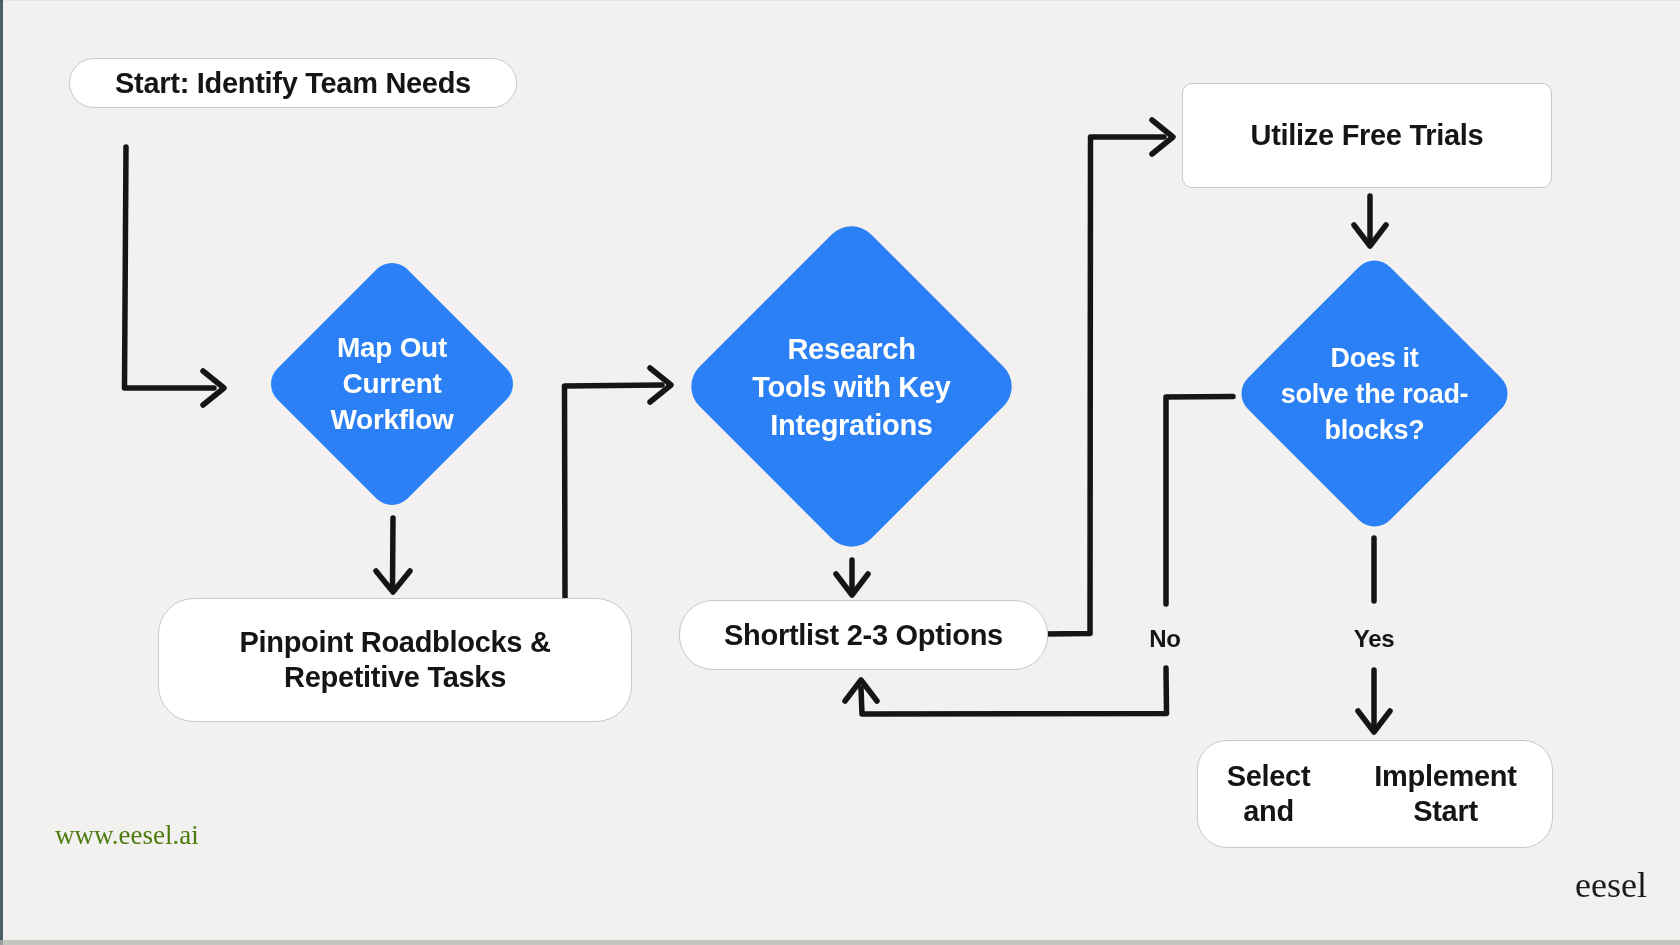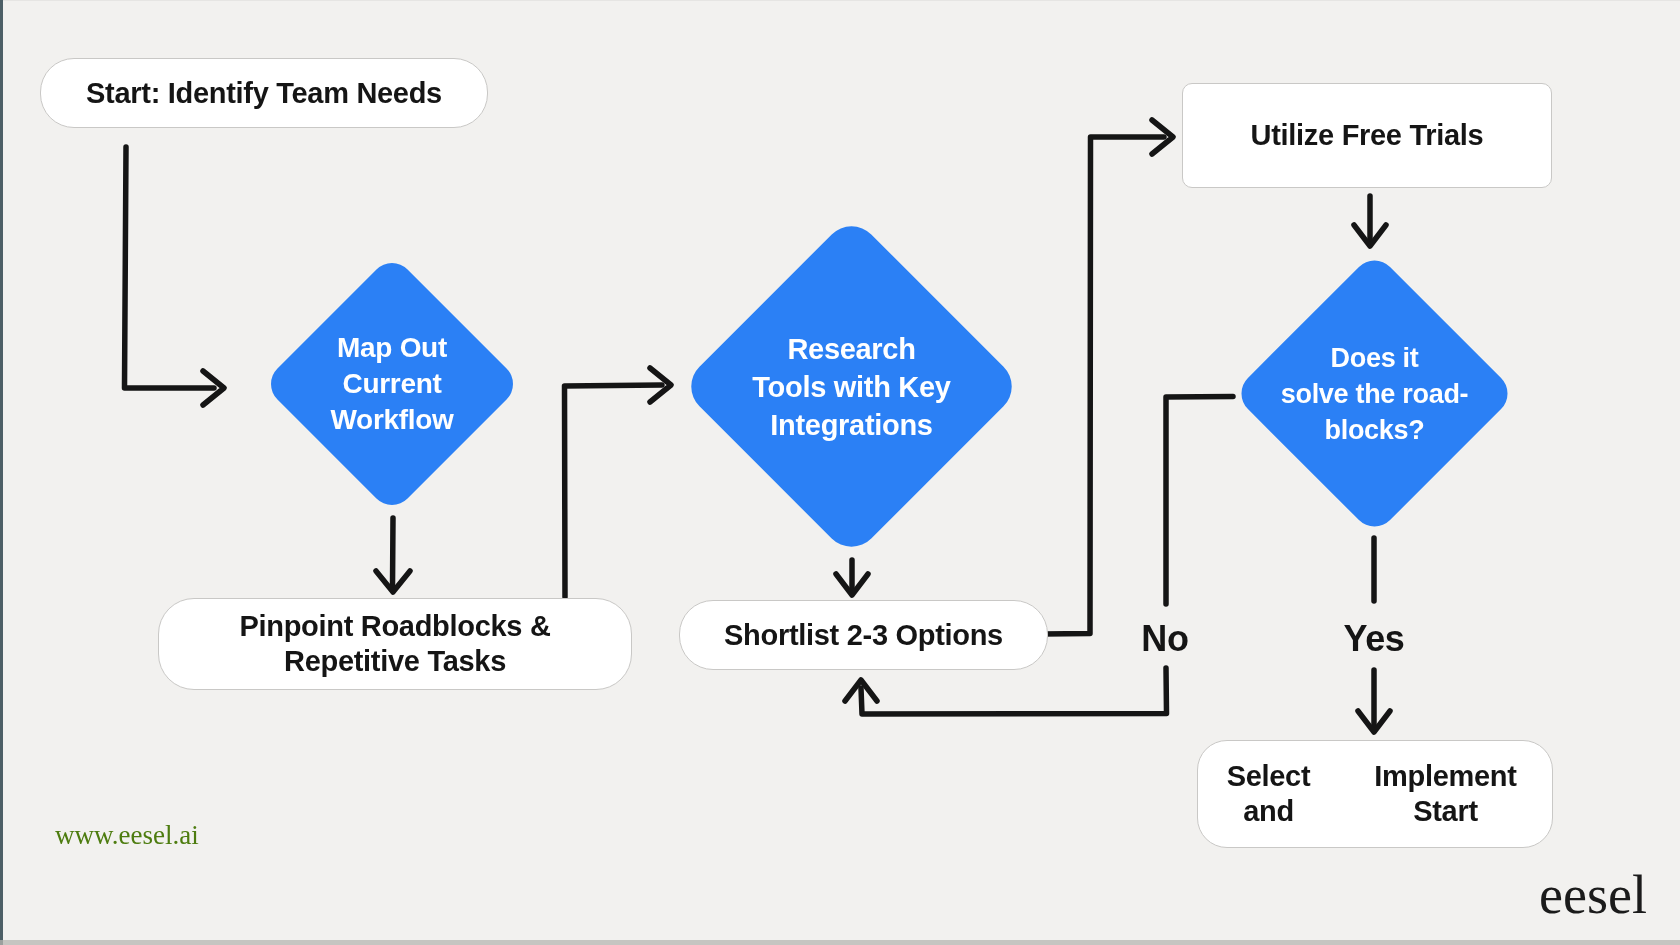--- a/index.html
+++ b/index.html
@@ -43,32 +43,32 @@
   }
   .diamond-label{
     position:absolute;inset:0;
     transform:rotate(-45deg);
     display:flex;flex-direction:column;align-items:center;justify-content:center;
     color:#fff;font-weight:bold;text-align:center;letter-spacing:-.3px;
   }
   .diamond-label div{white-space:nowrap;}
   .edge-label{
     position:absolute;transform:translate(-50%,-50%);
-    font-weight:bold;font-size:36px;letter-spacing:-.3px;
+    font-weight:bold;font-size:24px;letter-spacing:-.3px;
     color:var(--text-dark,#151515);
   }
   .footer-url{
     position:absolute;left:55px;top:820px;
     font-family:"Liberation Serif","DejaVu Serif",serif;
     font-size:27px;color:#4d7c0f;
   }
   .brand-logo{
     position:absolute;right:33px;top:864px;
     font-family:"Liberation Serif","DejaVu Serif",serif;
-    font-size:54px;color:#1b1b1b;
+    font-size:36px;color:#1b1b1b;
   }
 </style>
 </head>
 <body>
 
 <div class="canvas">
 
   <svg class="connectors" width="1680" height="945" viewBox="0 0 1680 945">
 
     <path d="M126,147 L124.5,388 L214,388"></path>
@@ -91,33 +91,33 @@
 
     <path d="M1374,538 L1374,601"></path>
     <path d="M1374,670 L1374,727"></path>
     <path d="M1358,711 L1374,732 L1390,711"></path>
 
     <path d="M1233,396.5 L1166,397 L1166,604"></path>
     <path d="M1166,668 L1166.5,713.5 L862,714 L861,688"></path>
     <path d="M845,701 L861,680 L877,701"></path>
   </svg>
 
-  <div class="node rbox" style="left:40px;top:58px;width:448px;height:70px;text-align:right;">
+  <div class="node rbox" style="left:69px;top:58px;width:448px;height:50px;text-align:right;">
     <span>Start: Identify Team Needs</span>
   </div>
 
   <div class="diamond" style="left:300px;top:292px;width:184px;height:184px;border-radius:22px;">
     <div class="diamond-label" style="font-size:28px;line-height:36px;">
       <div>Map Out</div>
       <div>Current</div>
       <div>Workflow</div>
     </div>
   </div>
 
-  <div class="node rbox" style="left:158px;top:598px;width:474px;height:92px;border-radius:36px;flex-direction:column;">
+  <div class="node rbox" style="left:158px;top:598px;width:474px;height:124px;border-radius:36px;flex-direction:column;">
     <div>Pinpoint Roadblocks &amp;</div>
     <div>Repetitive Tasks</div>
   </div>
 
   <div class="diamond" style="left:730px;top:265px;width:243px;height:243px;border-radius:28px;">
     <div class="diamond-label" style="font-size:29px;line-height:38px;">
       <div>Research</div>
       <div>Tools with Key</div>
       <div>Integrations</div>
     </div>

